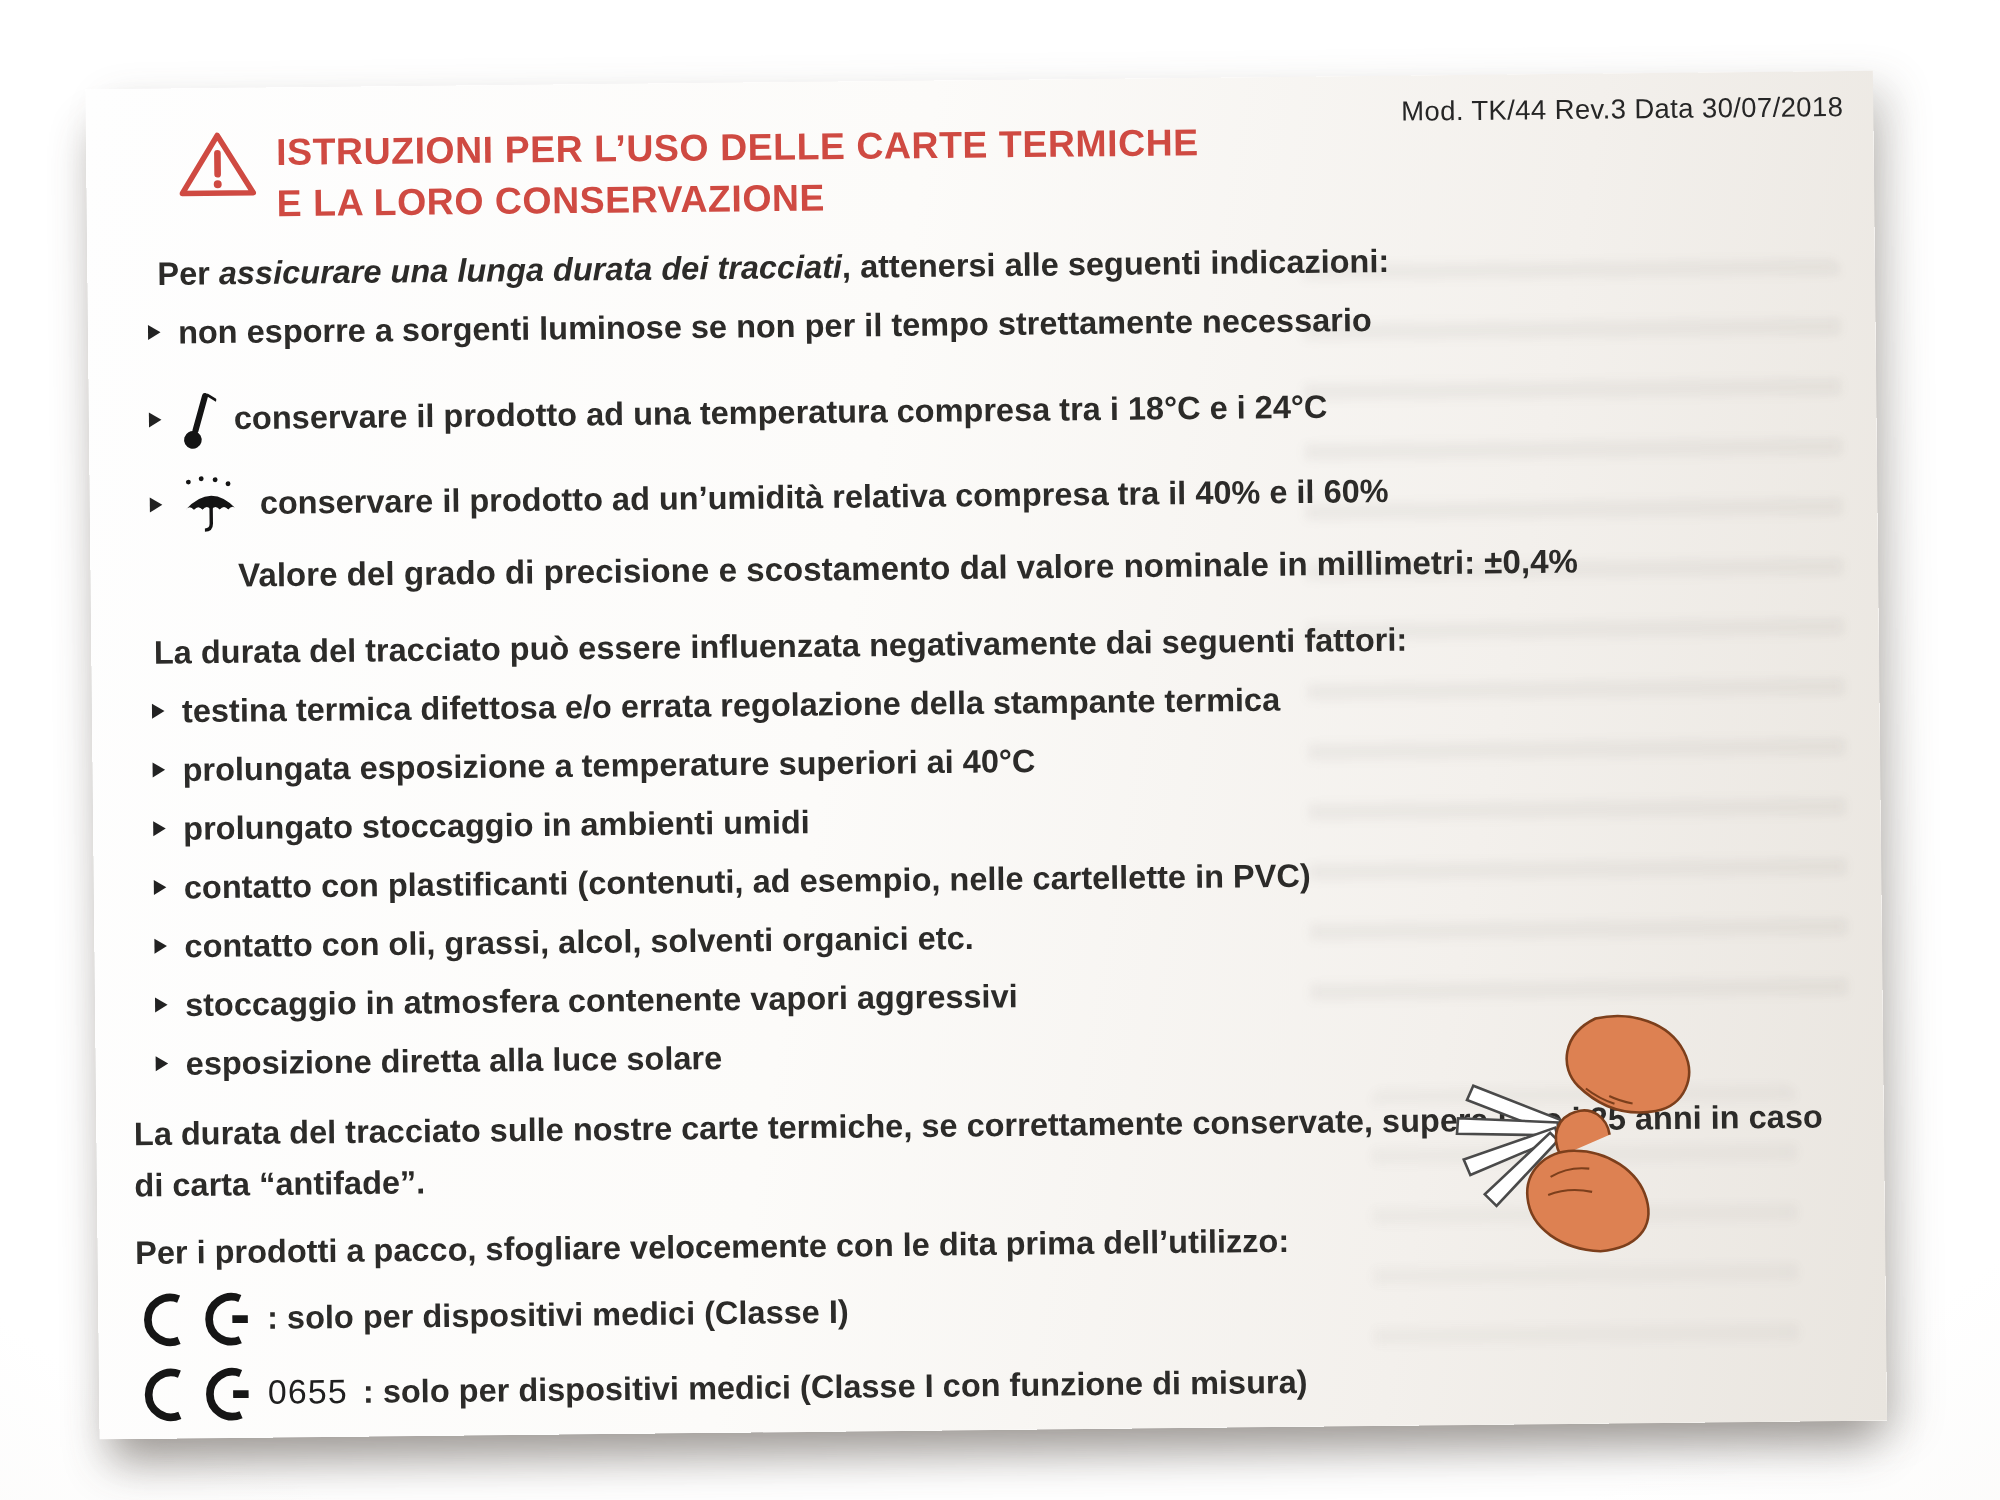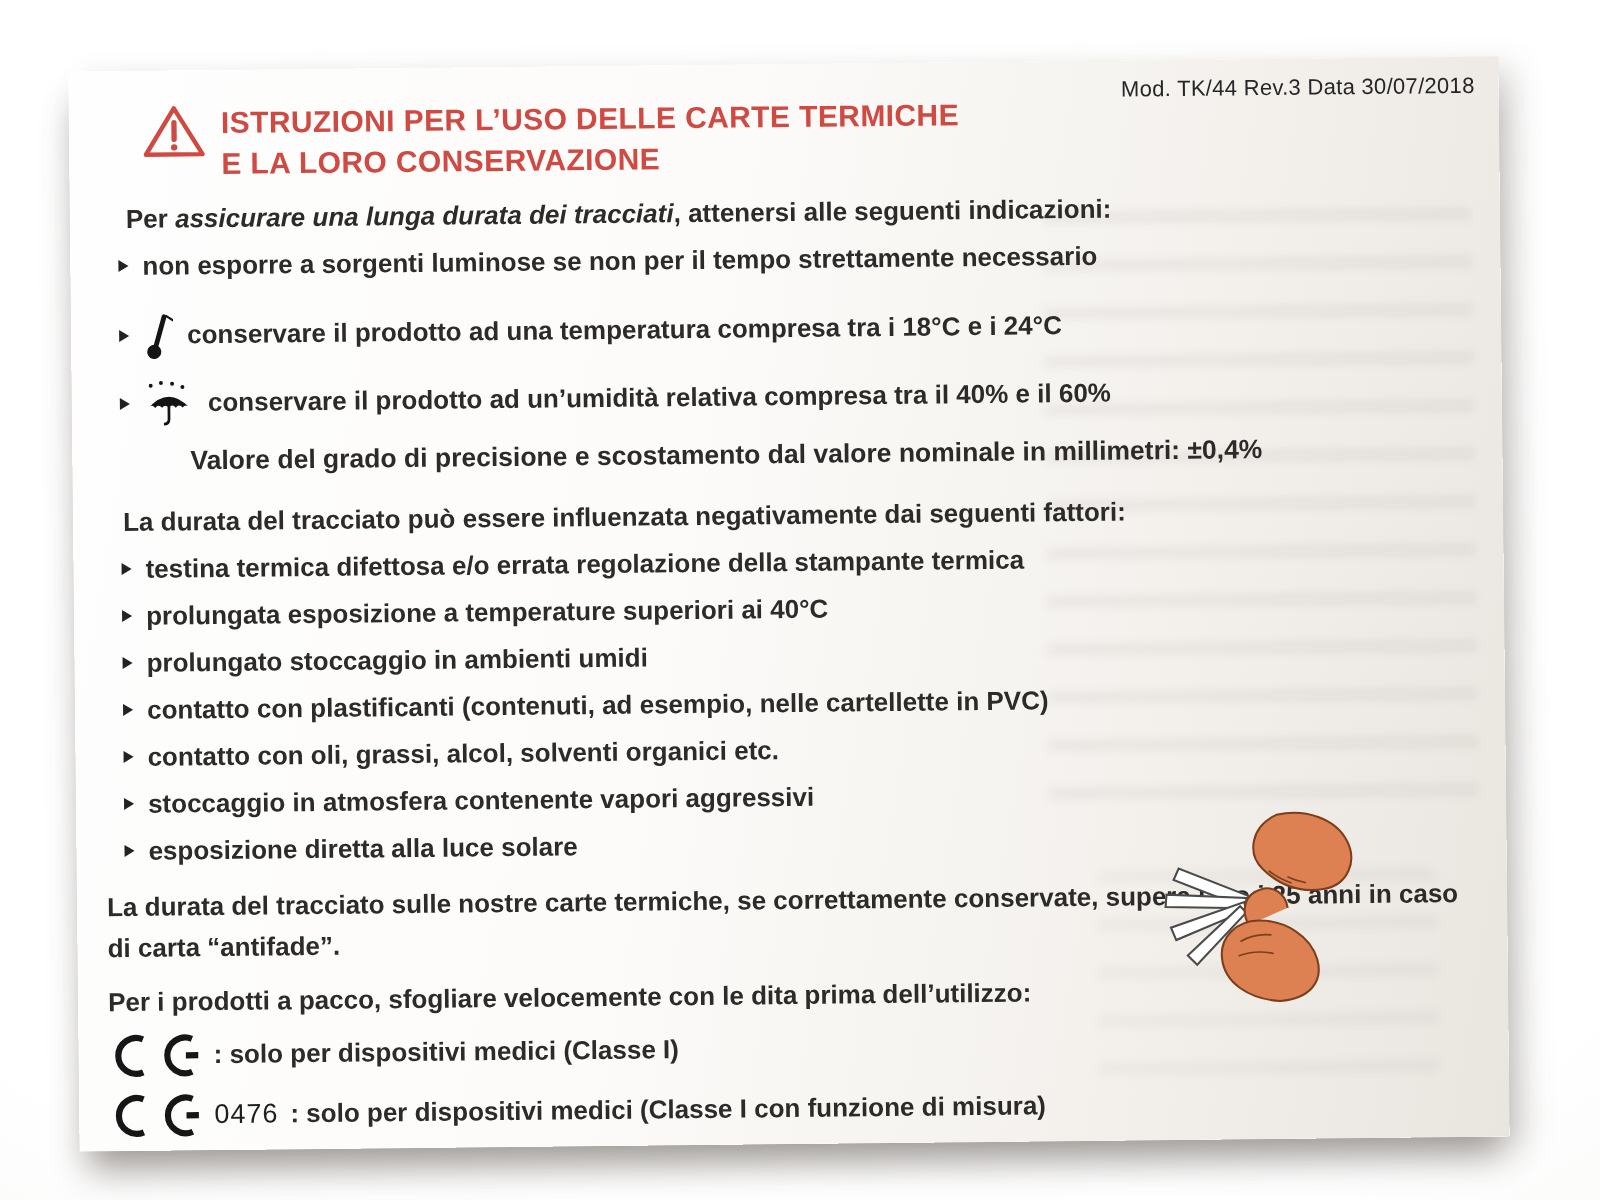--- a/index.html
+++ b/index.html
@@ -190,21 +190,21 @@
       <div class="ce-row">
         <span class="ce-mark">
           <svg viewBox="0 0 64 64">
               <path d="M50 8 A26 26 0 1 0 50 56" fill="none" stroke="#161616" stroke-width="9"></path>
             </svg>
           <svg viewBox="0 0 64 64">
               <path d="M50 8 A26 26 0 1 0 50 56" fill="none" stroke="#161616" stroke-width="9"></path>
               <line x1="41" y1="32" x2="59" y2="32" stroke="#161616" stroke-width="9"></line>
             </svg>
         </span>
-        <span class="ce-number">0476</span>
+        <span class="ce-number">0655</span>
         <span class="ce-text">: solo per dispositivi medici (Classe I con funzione di misura)</span>
       </div>
 
       <div class="footer">
         <span class="factory-icon">
           <svg viewBox="0 0 44 36">
               <path d="M3 34 V7 H11 V19 L19 13 V19 L27 13 V19 L36 13 V34 Z" fill="#111"></path>
             </svg>
         </span>
         <span>La Tecnocarta Srl - Buccinasco - Italy</span>

